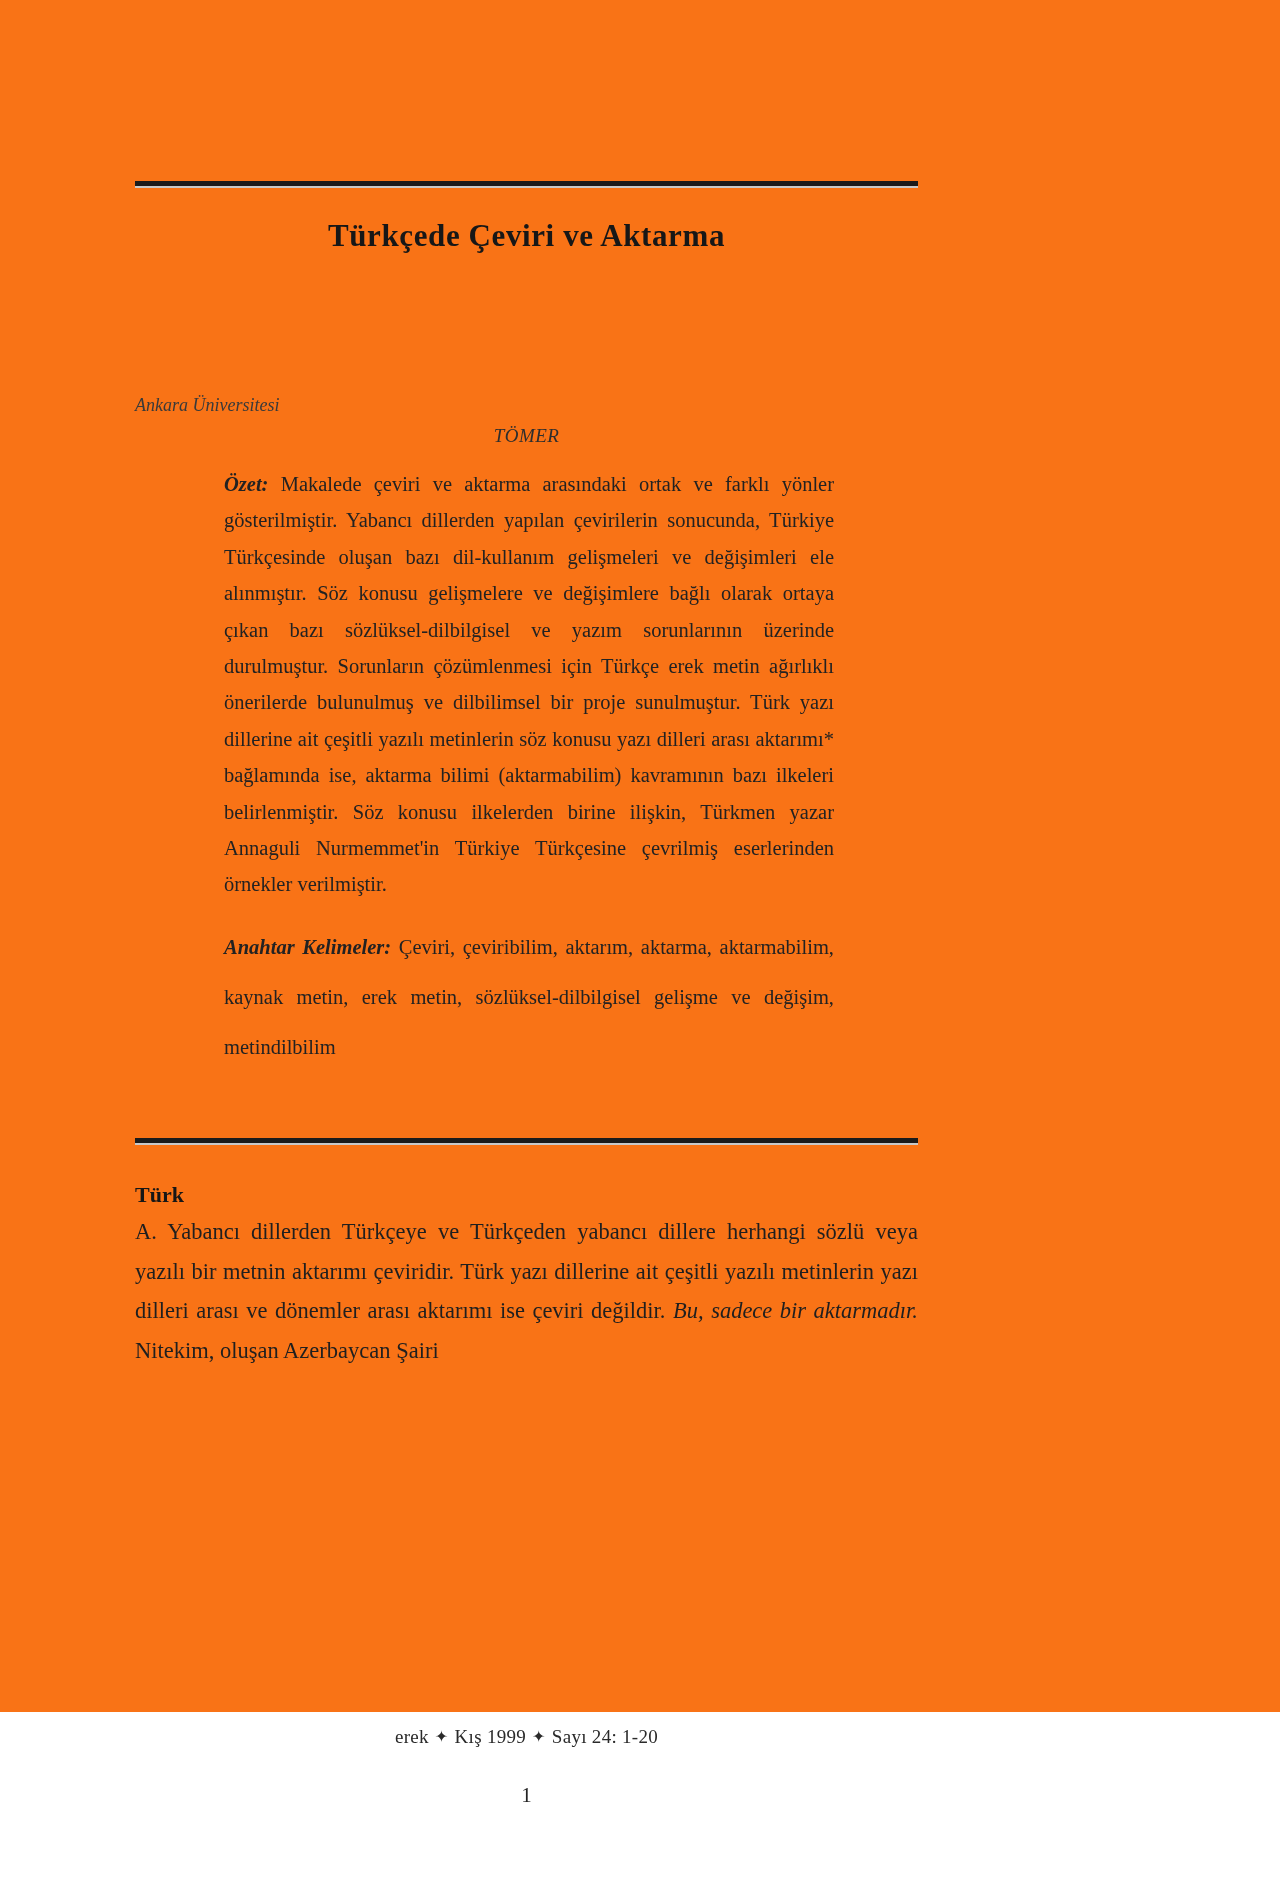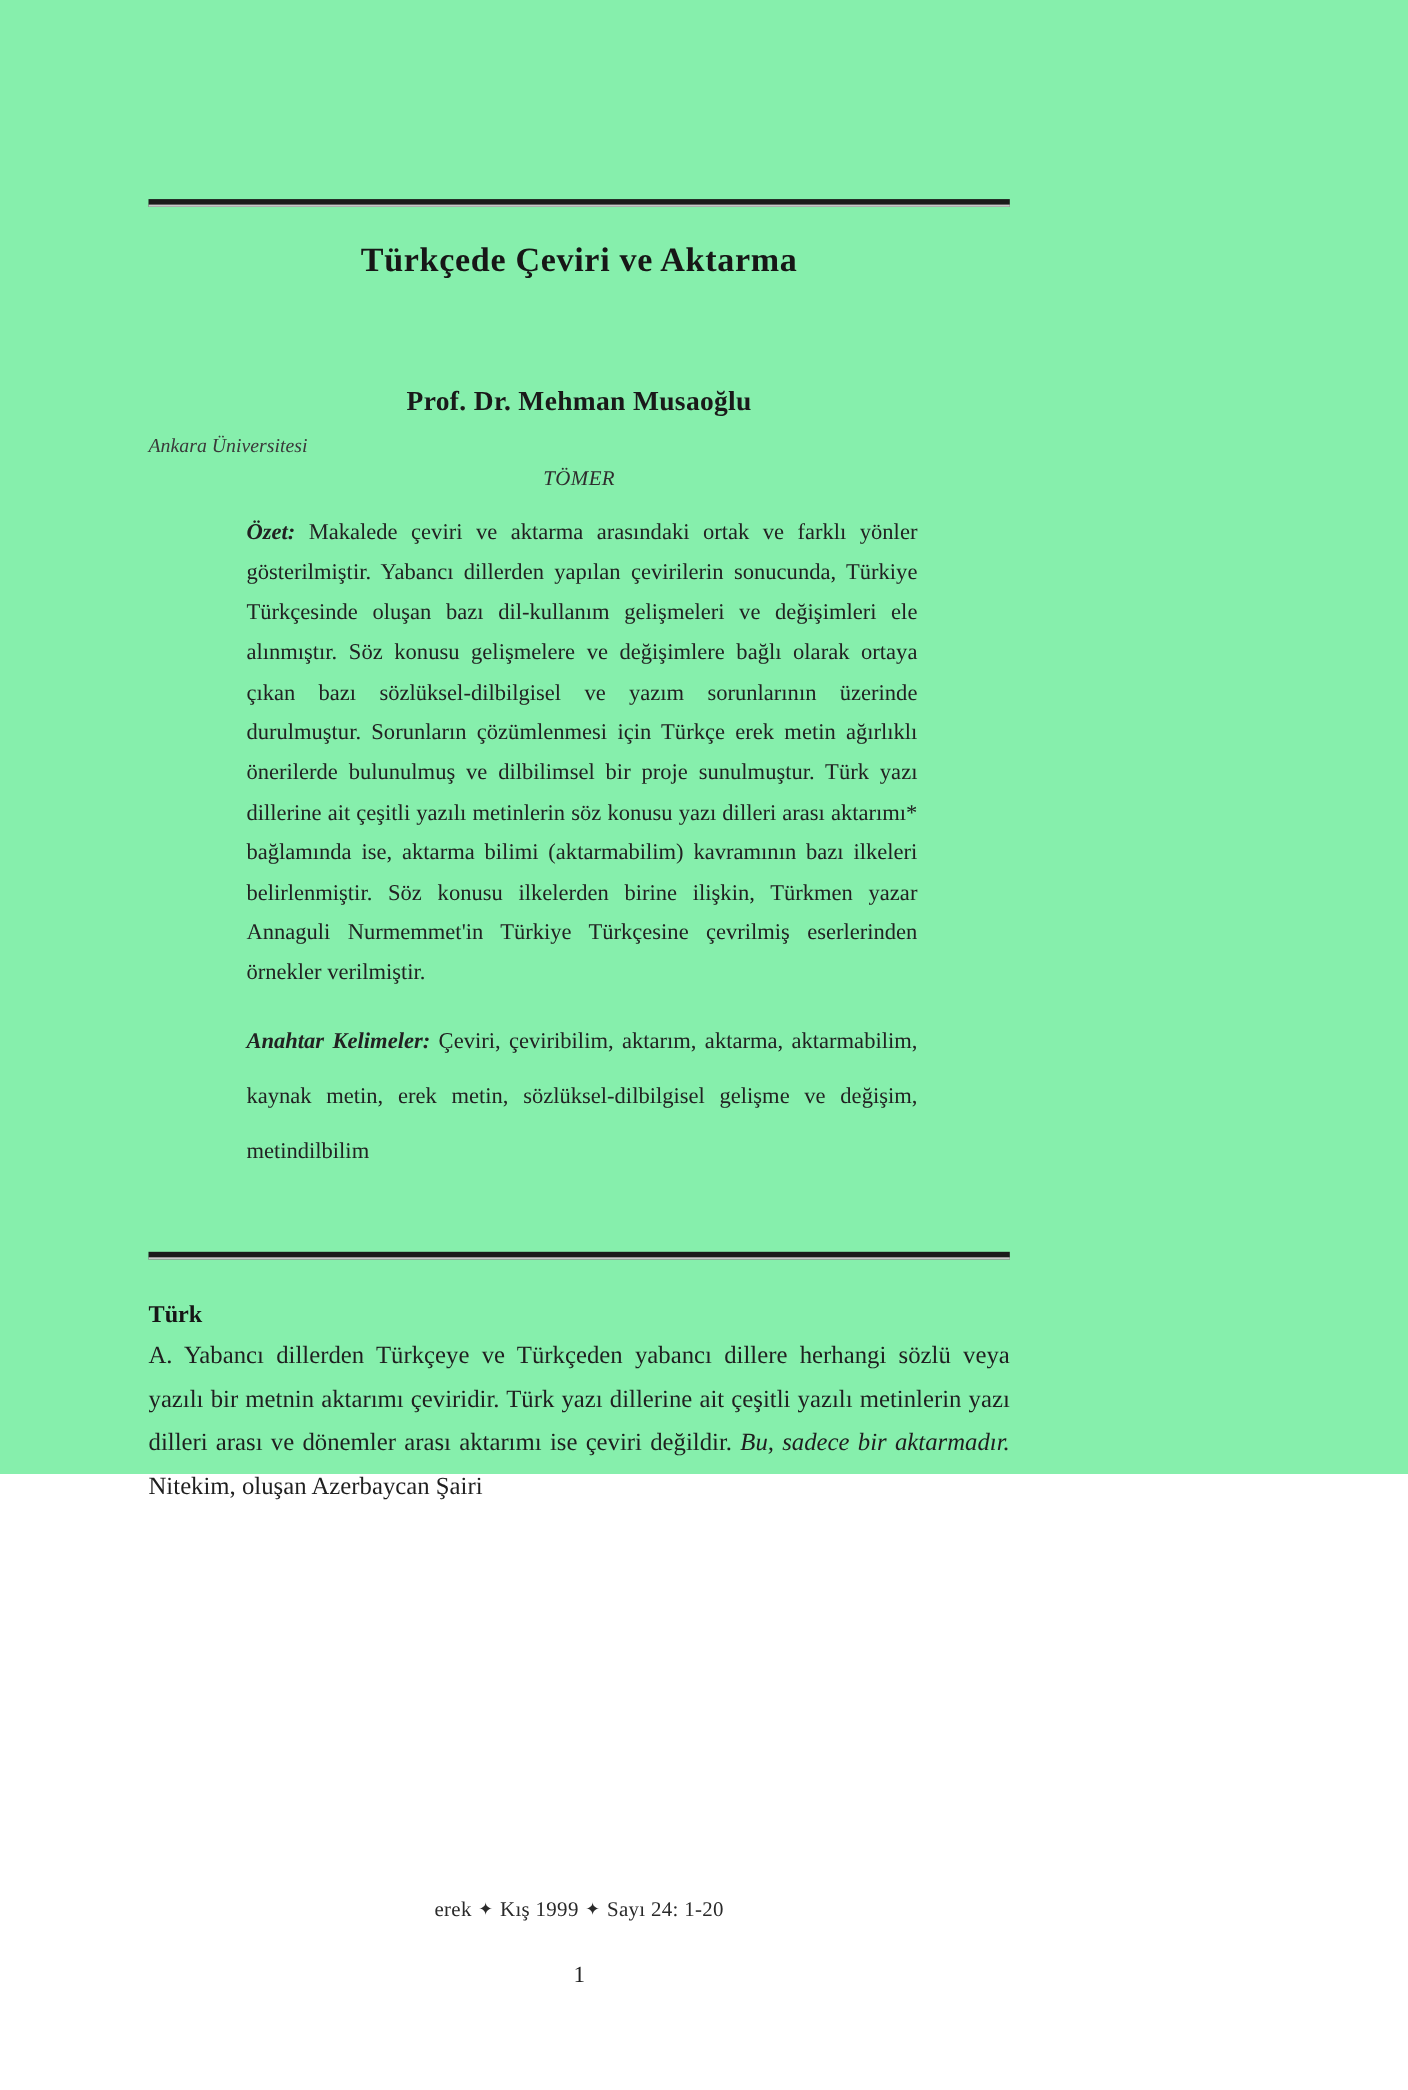--- a/index.html
+++ b/index.html
@@ -12,22 +12,22 @@
     background: #ffffff;
     font-family: "Liberation Serif", "DejaVu Serif", serif;
     color: #1a1a1a;
     position: relative;
     overflow: hidden;
   }
   .page {
     position: absolute;
     left: 0; top: 0;
     width: 1280px;
-    height: 1340px;
-    background: #86efac;
+    height: 1712px;
+    background: #f97316;
   }
 
   
   .rule {
     position: absolute;
     left: 135px;
     width: 783px;
     height: 5px;
     background: #1b1b1b;
     border-bottom: 2px solid #c9c9c9;
@@ -164,21 +164,20 @@
 </style>
 </head>
 <body>
 
 <div class="page">
 
   <div class="rule rule-top"></div>
 
   <div class="title">Türkçede Çeviri ve Aktarma</div>
 
-  <div class="author">Prof. Dr. Mehman Musaoğlu</div>
   <div class="affil">Ankara Üniversitesi</div>
   <div class="affil2">TÖMER</div>
 
   <div class="abstract"><span class="lead">Özet:</span><span> Makalede çeviri ve aktarma arasındaki ortak ve farklı yönler gösterilmiştir. Yabancı dillerden yapılan çevirilerin sonucunda, Türkiye Türkçesinde oluşan bazı dil-kullanım gelişmeleri ve değişimleri ele alınmıştır. Söz konusu gelişmelere ve değişimlere bağlı olarak ortaya çıkan bazı sözlüksel-dilbilgisel ve yazım sorunlarının üzerinde durulmuştur. Sorunların çözümlenmesi için Türkçe erek metin ağırlıklı önerilerde bulunulmuş ve dilbilimsel bir proje sunulmuştur. Türk yazı dillerine ait çeşitli yazılı metinlerin söz konusu yazı dilleri arası aktarımı* bağlamında ise, aktarma bilimi (aktarmabilim) kavramının bazı ilkeleri belirlenmiştir. Söz konusu ilkelerden birine ilişkin, Türkmen yazar Annaguli Nurmemmet'in Türkiye Türkçesine çevrilmiş eserlerinden örnekler verilmiştir.</span></div>
 
   <div class="keywords"><span class="lead">Anahtar Kelimeler:</span><span> Çeviri, çeviribilim, aktarım, aktarma, aktarmabilim, kaynak metin, erek metin, sözlüksel-dilbilgisel gelişme ve değişim, metindilbilim</span></div>
 
   <div class="rule rule-mid"></div>
 
   <div class="section-head">Türk</div>

